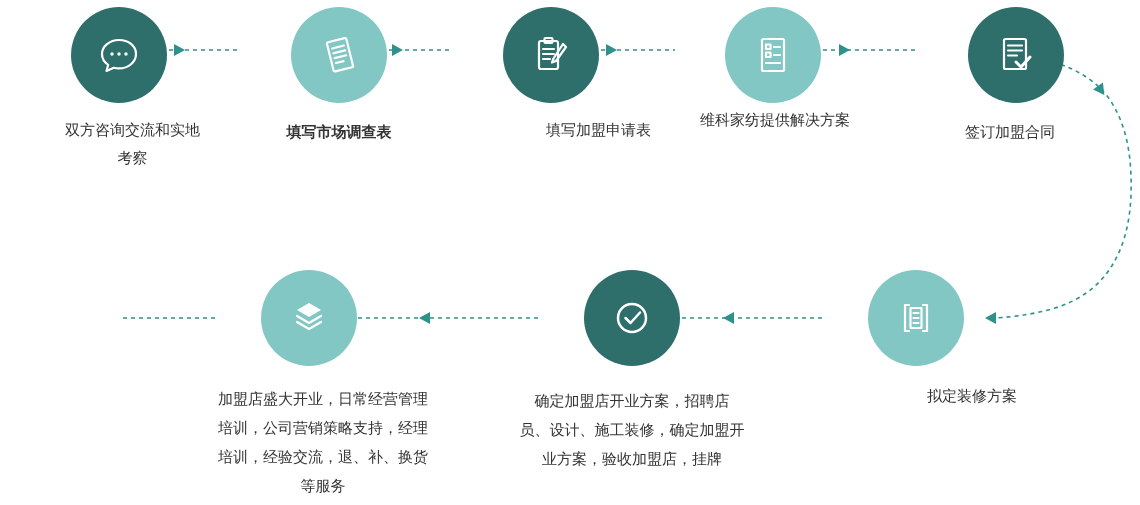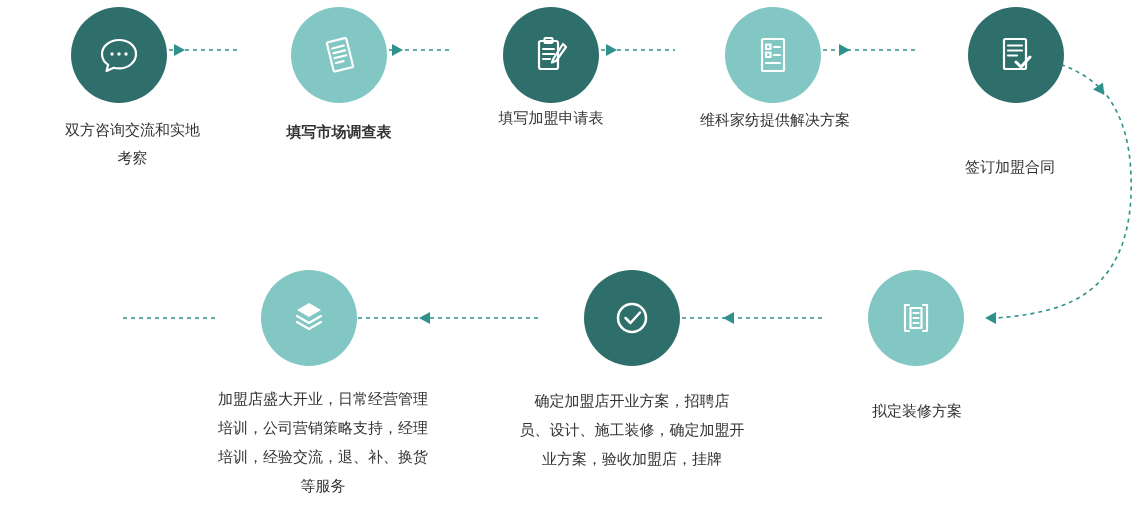--- a/index.html
+++ b/index.html
@@ -115,21 +115,21 @@
         <g fill="none" stroke="#ffffff" stroke-width="2.2" stroke-linecap="round" stroke-linejoin="round">
           <rect x="11" y="9" width="19" height="28" rx="2"></rect>
           <rect x="16.5" y="6" width="8" height="5" rx="1"></rect>
           <path d="M15 17 H26"></path>
           <path d="M15 22 H26"></path>
           <path d="M15 27 H22"></path>
           <path d="M35 12 L38 15 L28 29 L24 30.5 L25.5 26.5 Z"></path>
         </g>
       </svg>
     </div>
-    <div class="label" style="left:407px;top:104px;width:200px;">填写加盟申请表</div>
+    <div class="label" style="left:407px;top:116px;width:200px;text-align:right;">填写加盟申请表</div>
   </div>
 
   <div class="step">
     <div class="circle tone-light" style="left:681px;top:7px;">
       <svg class="icon" width="46" height="46" viewBox="0 0 46 46">
         <g fill="none" stroke="#ffffff" stroke-width="2.2" stroke-linecap="round" stroke-linejoin="round">
           <rect x="12" y="7" width="22" height="32" rx="1.5"></rect>
           <rect x="16" y="12.5" width="4.5" height="4.5"></rect>
           <path d="M24 15 H30"></path>
           <rect x="16" y="20.5" width="4.5" height="4.5"></rect>
@@ -146,37 +146,37 @@
       <svg class="icon" width="46" height="46" viewBox="0 0 46 46">
         <g fill="none" stroke="#ffffff" stroke-width="2.2" stroke-linecap="round" stroke-linejoin="round">
           <rect x="11" y="7" width="22" height="30" rx="1.5"></rect>
           <path d="M15 13.5 H29"></path>
           <path d="M15 18.5 H29"></path>
           <path d="M15 23.5 H24"></path>
         </g>
         <path d="M23 30 l5 5 9 -10" fill="none" stroke="#ffffff" stroke-width="3" stroke-linecap="round" stroke-linejoin="round"></path>
       </svg>
     </div>
-    <div class="label" style="left:866px;top:118px;width:200px;margin-top:35px;">签订加盟合同</div>
+    <div class="label" style="left:866px;top:118px;width:200px;">签订加盟合同</div>
   </div>
 
   <div class="step">
     <div class="circle tone-light" style="left:824px;top:270px;">
       <svg class="icon" width="46" height="46" viewBox="0 0 46 46">
         <g fill="none" stroke="#ffffff" stroke-width="2.2" stroke-linecap="round" stroke-linejoin="round">
           <path d="M16 10 H12 V36 H16"></path>
           <path d="M30 10 H34 V36 H30"></path>
           <rect x="17.5" y="13" width="11" height="20"></rect>
           <path d="M20.5 18 H25.5"></path>
           <path d="M20.5 23 H25.5"></path>
           <path d="M20.5 28 H25.5"></path>
         </g>
       </svg>
     </div>
-    <div class="label" style="left:773px;top:397px;width:200px;">拟定装修方案</div>
+    <div class="label" style="left:773px;top:382px;width:200px;text-align:right;">拟定装修方案</div>
   </div>
 
   <div class="step">
     <div class="circle tone-dark" style="left:540px;top:270px;">
       <svg class="icon" width="46" height="46" viewBox="0 0 46 46">
         <circle cx="23" cy="23" r="14" fill="none" stroke="#ffffff" stroke-width="2.5"></circle>
         <path d="M16.5 23 l5 5 9.5 -10.5" fill="none" stroke="#ffffff" stroke-width="2.5" stroke-linecap="round" stroke-linejoin="round"></path>
       </svg>
     </div>
     <div class="label multi" style="left:458px;top:386px;width:260px;">确定加盟店开业方案，招聘店

